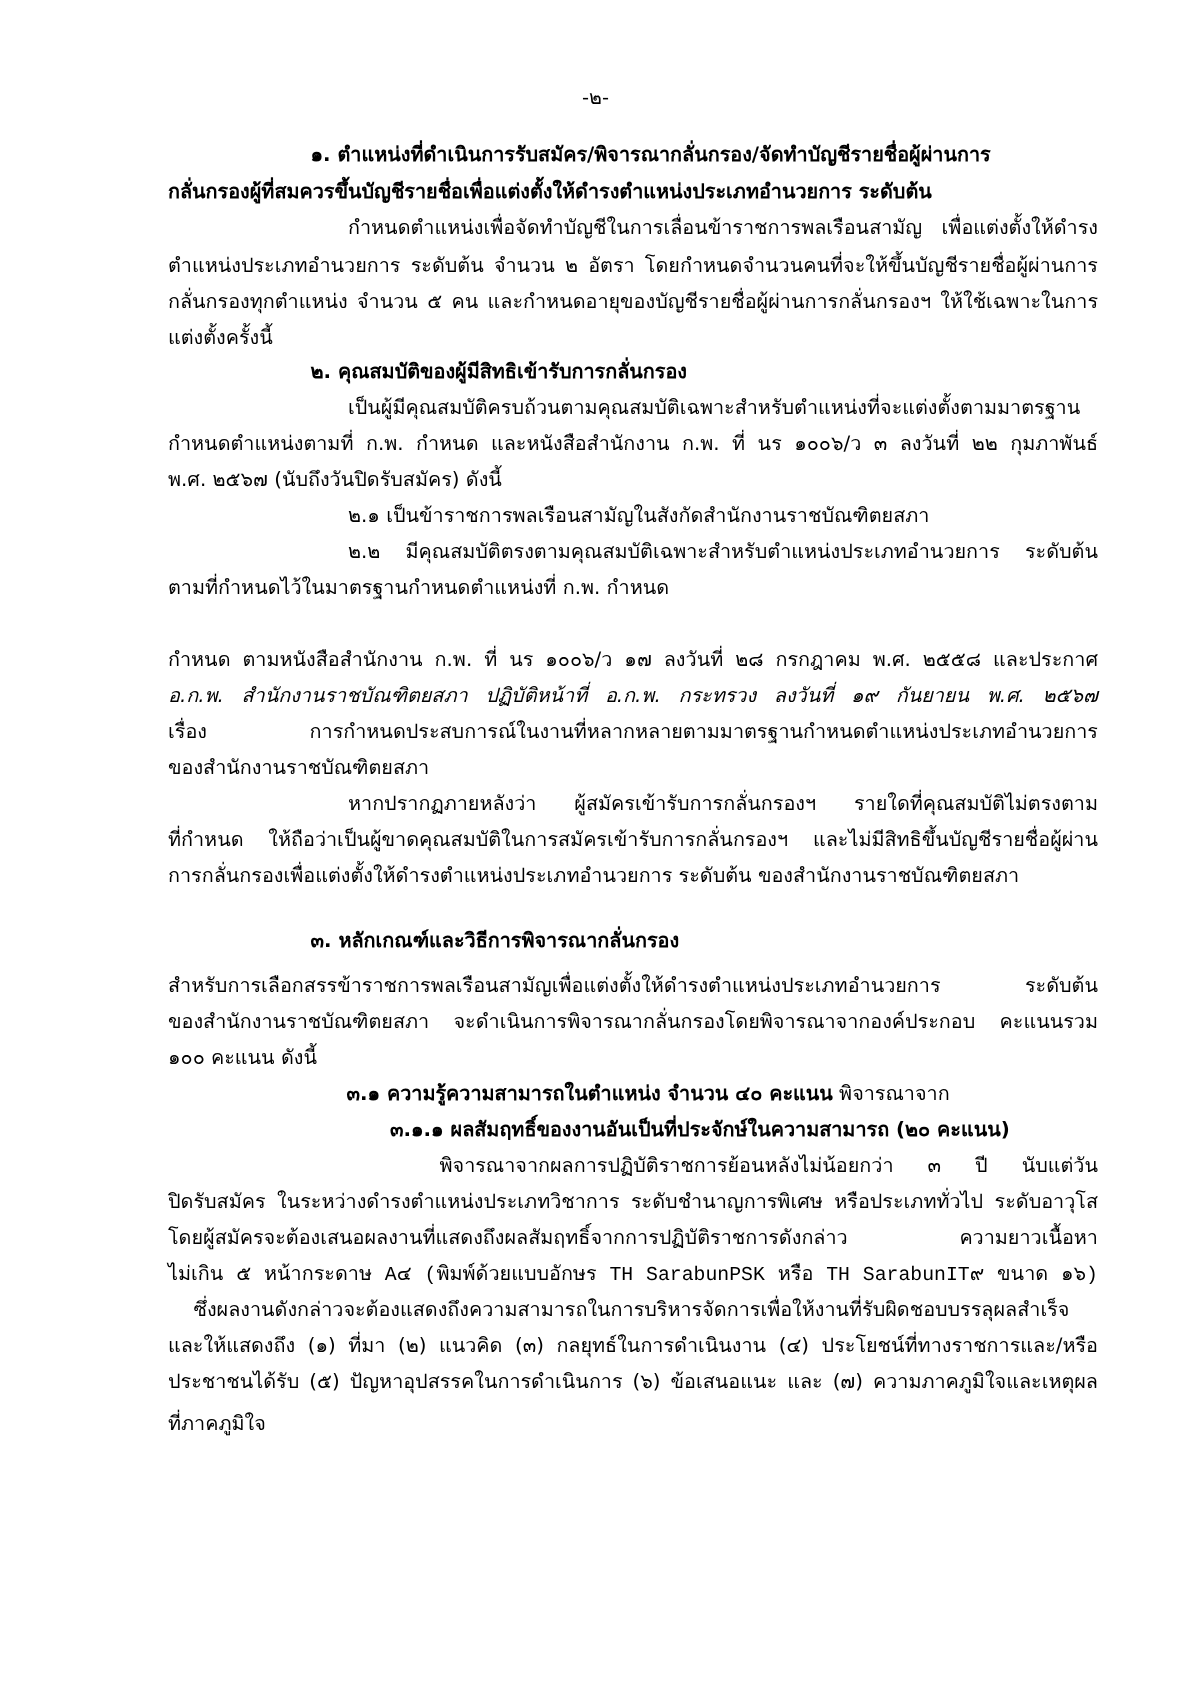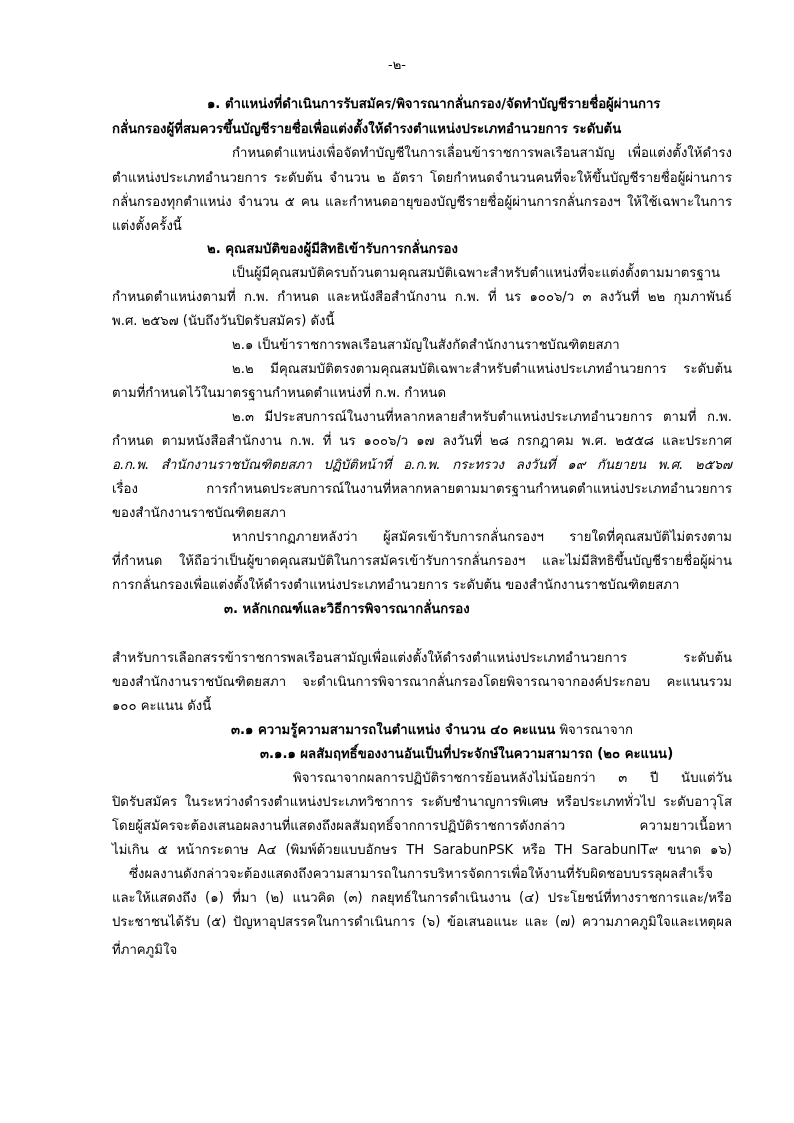--- a/index.html
+++ b/index.html
@@ -62,42 +62,41 @@
 
   <div class="line bold" style="left:207px; top:239px;">๒.  คุณสมบัติของผู้มีสิทธิเข้ารับการกลั่นกรอง</div>
   <div class="line" style="left:232px; top:263px; width:500px; text-align:justify; text-align-last:justify; white-space:normal;">เป็นผู้มีคุณสมบัติครบถ้วนตามคุณสมบัติเฉพาะสำหรับตำแหน่งที่จะแต่งตั้งตามมาตรฐาน</div>
   <div class="line justify" style="top:287px;">กำหนดตำแหน่งตามที่ ก.พ. กำหนด และหนังสือสำนักงาน ก.พ. ที่ นร ๑๐๐๖/ว ๓ ลงวันที่ ๒๒ กุมภาพันธ์</div>
   <div class="line" style="left:112px; top:311px;">พ.ศ. ๒๕๖๗ (นับถึงวันปิดรับสมัคร) ดังนี้</div>
 
   <div class="line" style="left:232px; top:335px;">๒.๑ เป็นข้าราชการพลเรือนสามัญในสังกัดสำนักงานราชบัณฑิตยสภา</div>
   <div class="line" style="left:232px; top:359px; width:500px; text-align:justify; text-align-last:justify; white-space:normal;">๒.๒ มีคุณสมบัติตรงตามคุณสมบัติเฉพาะสำหรับตำแหน่งประเภทอำนวยการ ระดับต้น</div>
   <div class="line" style="left:112px; top:383px;text-align:right;">ตามที่กำหนดไว้ในมาตรฐานกำหนดตำแหน่งที่ ก.พ. กำหนด</div>
 
-  <div class="line" style="left:232px; top:407px; width:500px; text-align:justify; text-align-last:justify; white-space:normal;">๒.๓ มีประสบการณ์ในงานที่หลากหลายสำหรับตำแหน่งประเภทอำนวยการ ตามที่ ก.พ.</div>
   <div class="line justify" style="top:431px;">กำหนด ตามหนังสือสำนักงาน ก.พ. ที่ นร ๑๐๐๖/ว ๑๗ ลงวันที่ ๒๘ กรกฎาคม พ.ศ. ๒๕๕๘ และประกาศ</div>
   <div class="line justify" style="top:455px;font-style:italic;">อ.ก.พ. สำนักงานราชบัณฑิตยสภา ปฏิบัติหน้าที่ อ.ก.พ. กระทรวง ลงวันที่ ๑๙ กันยายน พ.ศ. ๒๕๖๗</div>
   <div class="line justify" style="top:479px;">เรื่อง การกำหนดประสบการณ์ในงานที่หลากหลายตามมาตรฐานกำหนดตำแหน่งประเภทอำนวยการ</div>
   <div class="line" style="left:112px; top:503px;">ของสำนักงานราชบัณฑิตยสภา</div>
 
   <div class="line" style="left:232px; top:527px; width:500px; text-align:justify; text-align-last:justify; white-space:normal;">หากปรากฏภายหลังว่า ผู้สมัครเข้ารับการกลั่นกรองฯ รายใดที่คุณสมบัติไม่ตรงตาม</div>
   <div class="line justify" style="top:551px;">ที่กำหนด ให้ถือว่าเป็นผู้ขาดคุณสมบัติในการสมัครเข้ารับการกลั่นกรองฯ และไม่มีสิทธิขึ้นบัญชีรายชื่อผู้ผ่าน</div>
   <div class="line" style="left:112px; top:575px;text-align:right;">การกลั่นกรองเพื่อแต่งตั้งให้ดำรงตำแหน่งประเภทอำนวยการ ระดับต้น ของสำนักงานราชบัณฑิตยสภา</div>
 
-  <div class="line bold" style="left:207px; top:599px;margin-left:17px;">๓. หลักเกณฑ์และวิธีการพิจารณากลั่นกรอง</div>
+  <div class="line bold" style="left:207px; top:618px;">๓. หลักเกณฑ์และวิธีการพิจารณากลั่นกรอง</div>
   <div class="line justify" style="top:648px;">สำหรับการเลือกสรรข้าราชการพลเรือนสามัญเพื่อแต่งตั้งให้ดำรงตำแหน่งประเภทอำนวยการ ระดับต้น</div>
   <div class="line justify" style="top:672px;">ของสำนักงานราชบัณฑิตยสภา จะดำเนินการพิจารณากลั่นกรองโดยพิจารณาจากองค์ประกอบ คะแนนรวม</div>
   <div class="line" style="left:112px; top:696px;">๑๐๐ คะแนน ดังนี้</div>
 
   <div class="line" style="left:231px; top:720px;">
     <span class="bold">๓.๑ ความรู้ความสามารถในตำแหน่ง  จำนวน ๔๐ คะแนน</span><span> พิจารณาจาก</span>
   </div>
   <div class="line bold" style="left:260px; top:744px;">๓.๑.๑ ผลสัมฤทธิ์ของงานอันเป็นที่ประจักษ์ในความสามารถ (๒๐ คะแนน)</div>
 
   <div class="line" style="left:293px; top:768px; width:439px; text-align:justify; text-align-last:justify; white-space:normal;">พิจารณาจากผลการปฏิบัติราชการย้อนหลังไม่น้อยกว่า ๓ ปี นับแต่วัน</div>
   <div class="line justify" style="top:792px;">ปิดรับสมัคร ในระหว่างดำรงตำแหน่งประเภทวิชาการ ระดับชำนาญการพิเศษ หรือประเภททั่วไป ระดับอาวุโส</div>
   <div class="line justify" style="top:816px;">โดยผู้สมัครจะต้องเสนอผลงานที่แสดงถึงผลสัมฤทธิ์จากการปฏิบัติราชการดังกล่าว ความยาวเนื้อหา</div>
-  <div class="line justify" style="top:840px;">ไม่เกิน ๕ หน้ากระดาษ A๔ (พิมพ์ด้วยแบบอักษร TH SarabunPSK หรือ TH SarabunIT๙ ขนาด ๑๖)</div>
+  <div class="line justify" style="top:840px;font-family:Liberation Mono, monospace;">ไม่เกิน ๕ หน้ากระดาษ A๔ (พิมพ์ด้วยแบบอักษร TH SarabunPSK หรือ TH SarabunIT๙ ขนาด ๑๖)</div>
   <div class="line justify" style="top:864px;margin-left:17px;">ซึ่งผลงานดังกล่าวจะต้องแสดงถึงความสามารถในการบริหารจัดการเพื่อให้งานที่รับผิดชอบบรรลุผลสำเร็จ</div>
   <div class="line justify" style="top:888px;">และให้แสดงถึง (๑) ที่มา (๒) แนวคิด (๓) กลยุทธ์ในการดำเนินงาน (๔) ประโยชน์ที่ทางราชการและ/หรือ</div>
   <div class="line justify" style="top:912px;">ประชาชนได้รับ (๕) ปัญหาอุปสรรคในการดำเนินการ (๖) ข้อเสนอแนะ และ (๗) ความภาคภูมิใจและเหตุผล</div>
   <div class="line" style="left:112px; top:940px;text-align:center;">ที่ภาคภูมิใจ</div>
 
 </div>
 
 </body></html>

